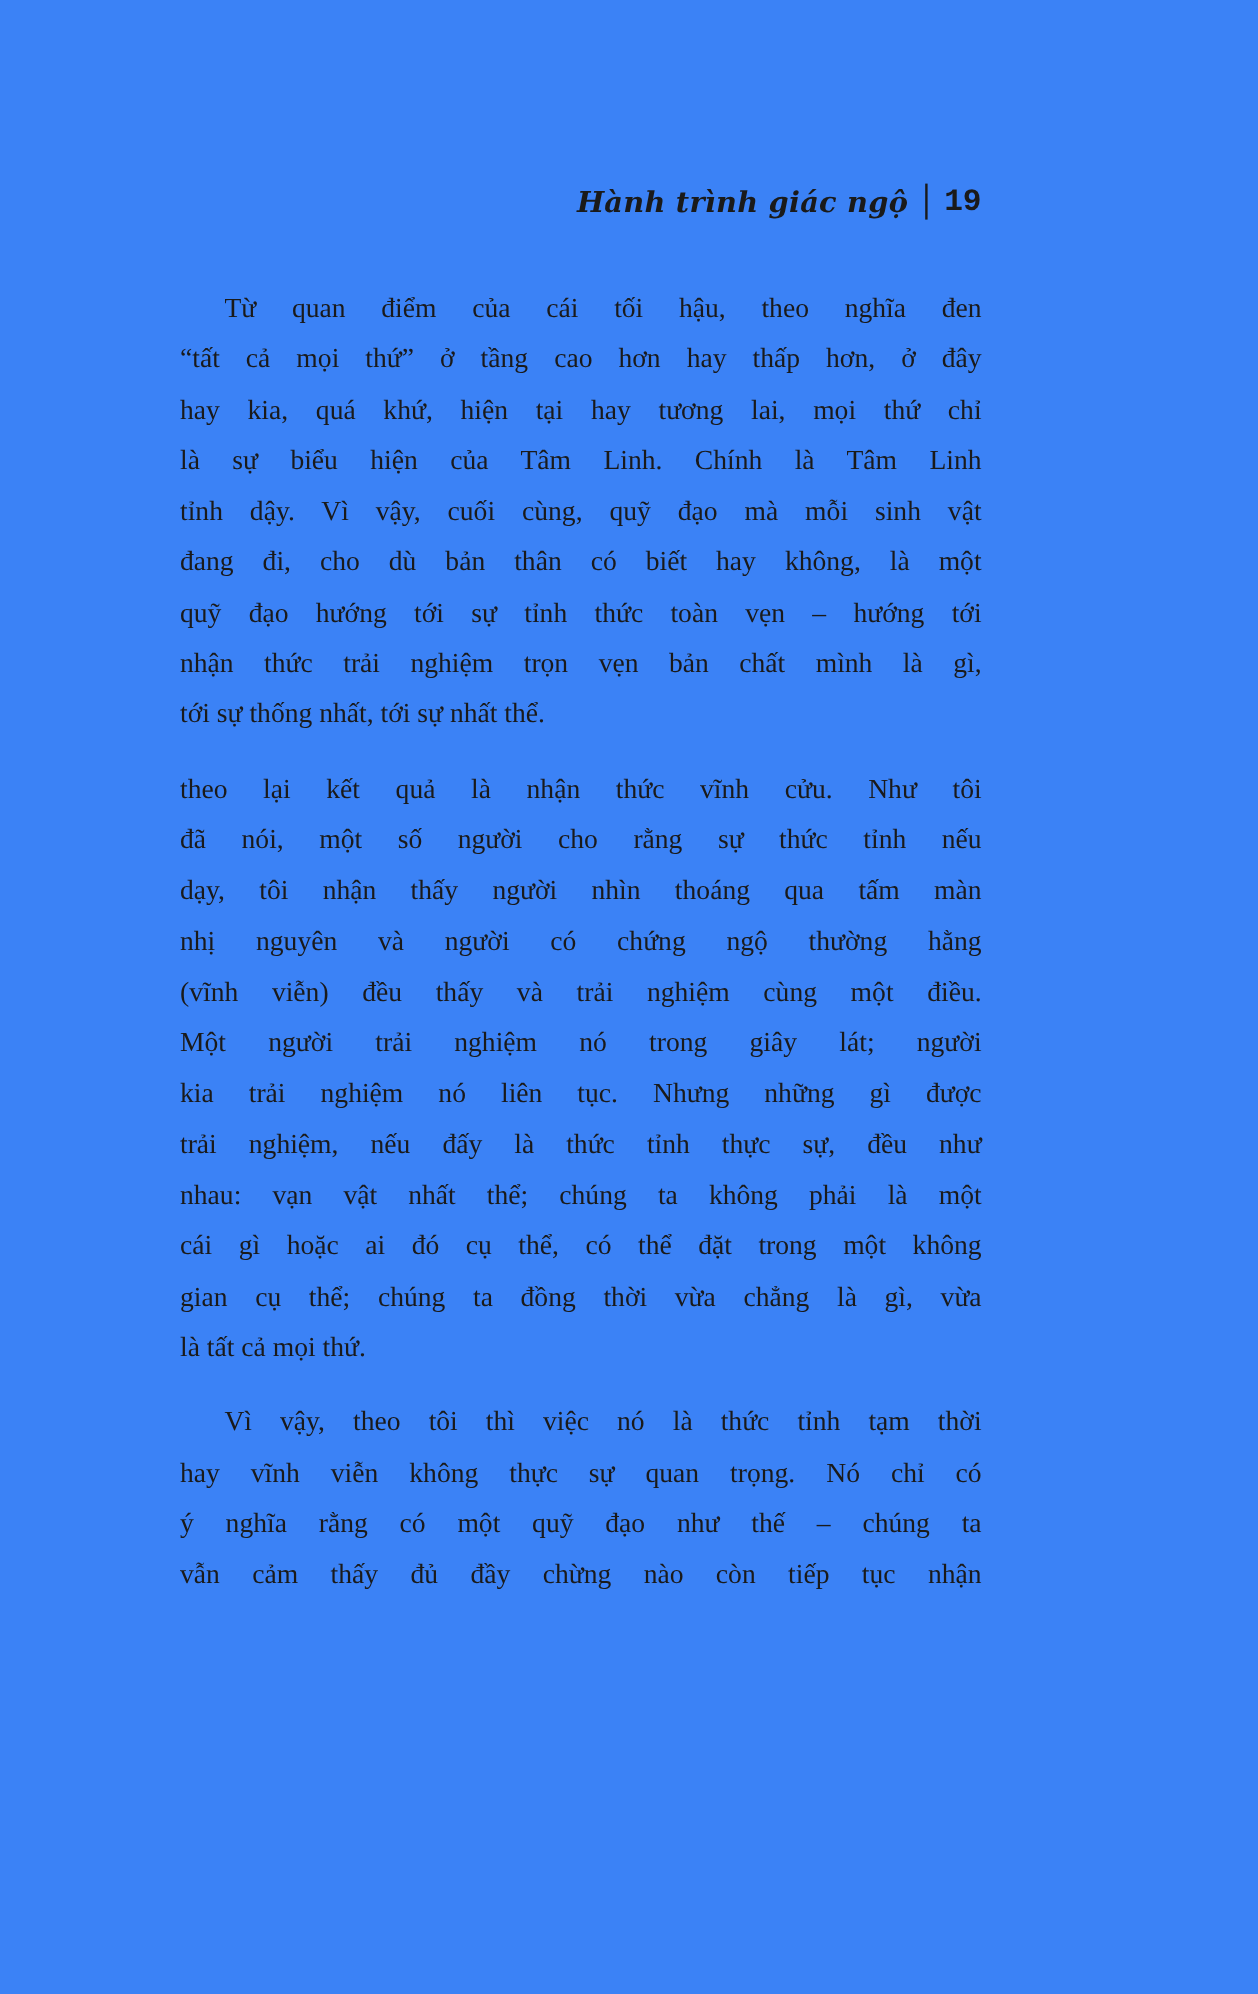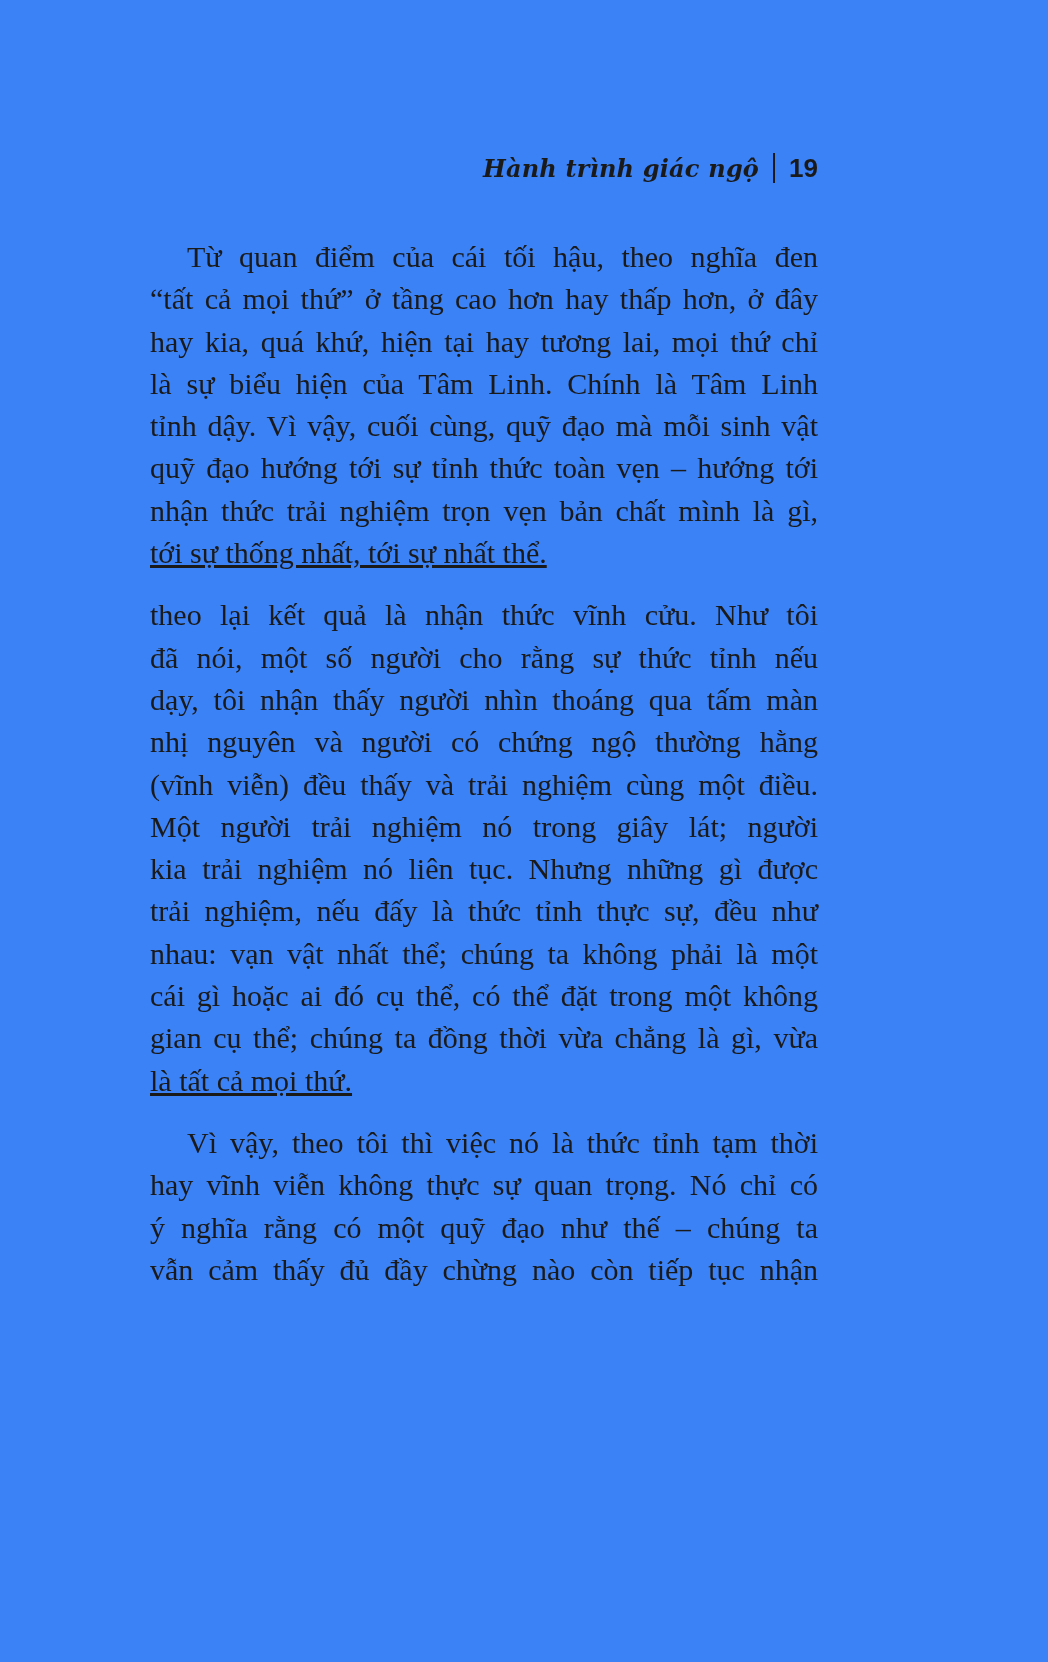--- a/index.html
+++ b/index.html
@@ -38,67 +38,68 @@
       font-size: 24px;
       color: #1a1a1a;
       letter-spacing: 0.2px;
     }
     .header-divider {
       width: 2px;
       height: 30px;
       background: #1a1a1a;
     }
     .page-number {
-      font-family: Liberation Sans, sans-serif;
+      font-family: Liberation Mono, monospace;
       font-weight: bold;
       font-size: 26px;
       color: #1a1a1a;
     }
     .body-text {
       position: absolute;
       left: 150px;
       top: 236px;
       width: 668px;
     }
     .paragraph {
       font-family: "Liberation Serif", serif;
-      font-size: 30px;
+      font-size: 23px;
       line-height: 42.3px;
       text-align: justify;
       margin: 0 0 20px 0;
       color: #1a1a1a;
     }
     .line {
       display: block;
       text-align: justify;
       text-align-last: justify;
       white-space: nowrap;
     }
     .line.indent { padding-left: 37px; }
-    .line.last { text-align-last: left; text-decoration: underline; }
+    .line.last { text-align-last: left; }
   </style>
 </head>
 <body>
 
 <div class="page">
 
   <div class="running-header">
     <span class="header-title">Hành trình giác ngộ</span>
     <span class="header-divider"></span>
     <span class="page-number">19</span>
   </div>
 
   <div class="body-text">
 
     <p class="paragraph">
       <span class="line indent">Từ quan điểm của cái tối hậu, theo nghĩa đen</span>
       <span class="line">“tất cả mọi thứ” ở tầng cao hơn hay thấp hơn, ở đây</span>
       <span class="line">hay kia, quá khứ, hiện tại hay tương lai, mọi thứ chỉ</span>
       <span class="line">là sự biểu hiện của Tâm Linh. Chính là Tâm Linh</span>
       <span class="line">tỉnh dậy. Vì vậy, cuối cùng, quỹ đạo mà mỗi sinh vật</span>
+      <span class="line">đang đi, cho dù bản thân có biết hay không, là một</span>
       <span class="line">quỹ đạo hướng tới sự tỉnh thức toàn vẹn – hướng tới</span>
       <span class="line">nhận thức trải nghiệm trọn vẹn bản chất mình là gì,</span>
       <span class="line last">tới sự thống nhất, tới sự nhất thể.</span>
     </p>
 
     <p class="paragraph">
       <span class="line">theo lại kết quả là nhận thức vĩnh cửu. Như tôi</span>
       <span class="line">đã nói, một số người cho rằng sự thức tỉnh nếu</span>
       <span class="line">dạy, tôi nhận thấy người nhìn thoáng qua tấm màn</span>
       <span class="line">nhị nguyên và người có chứng ngộ thường hằng</span>

